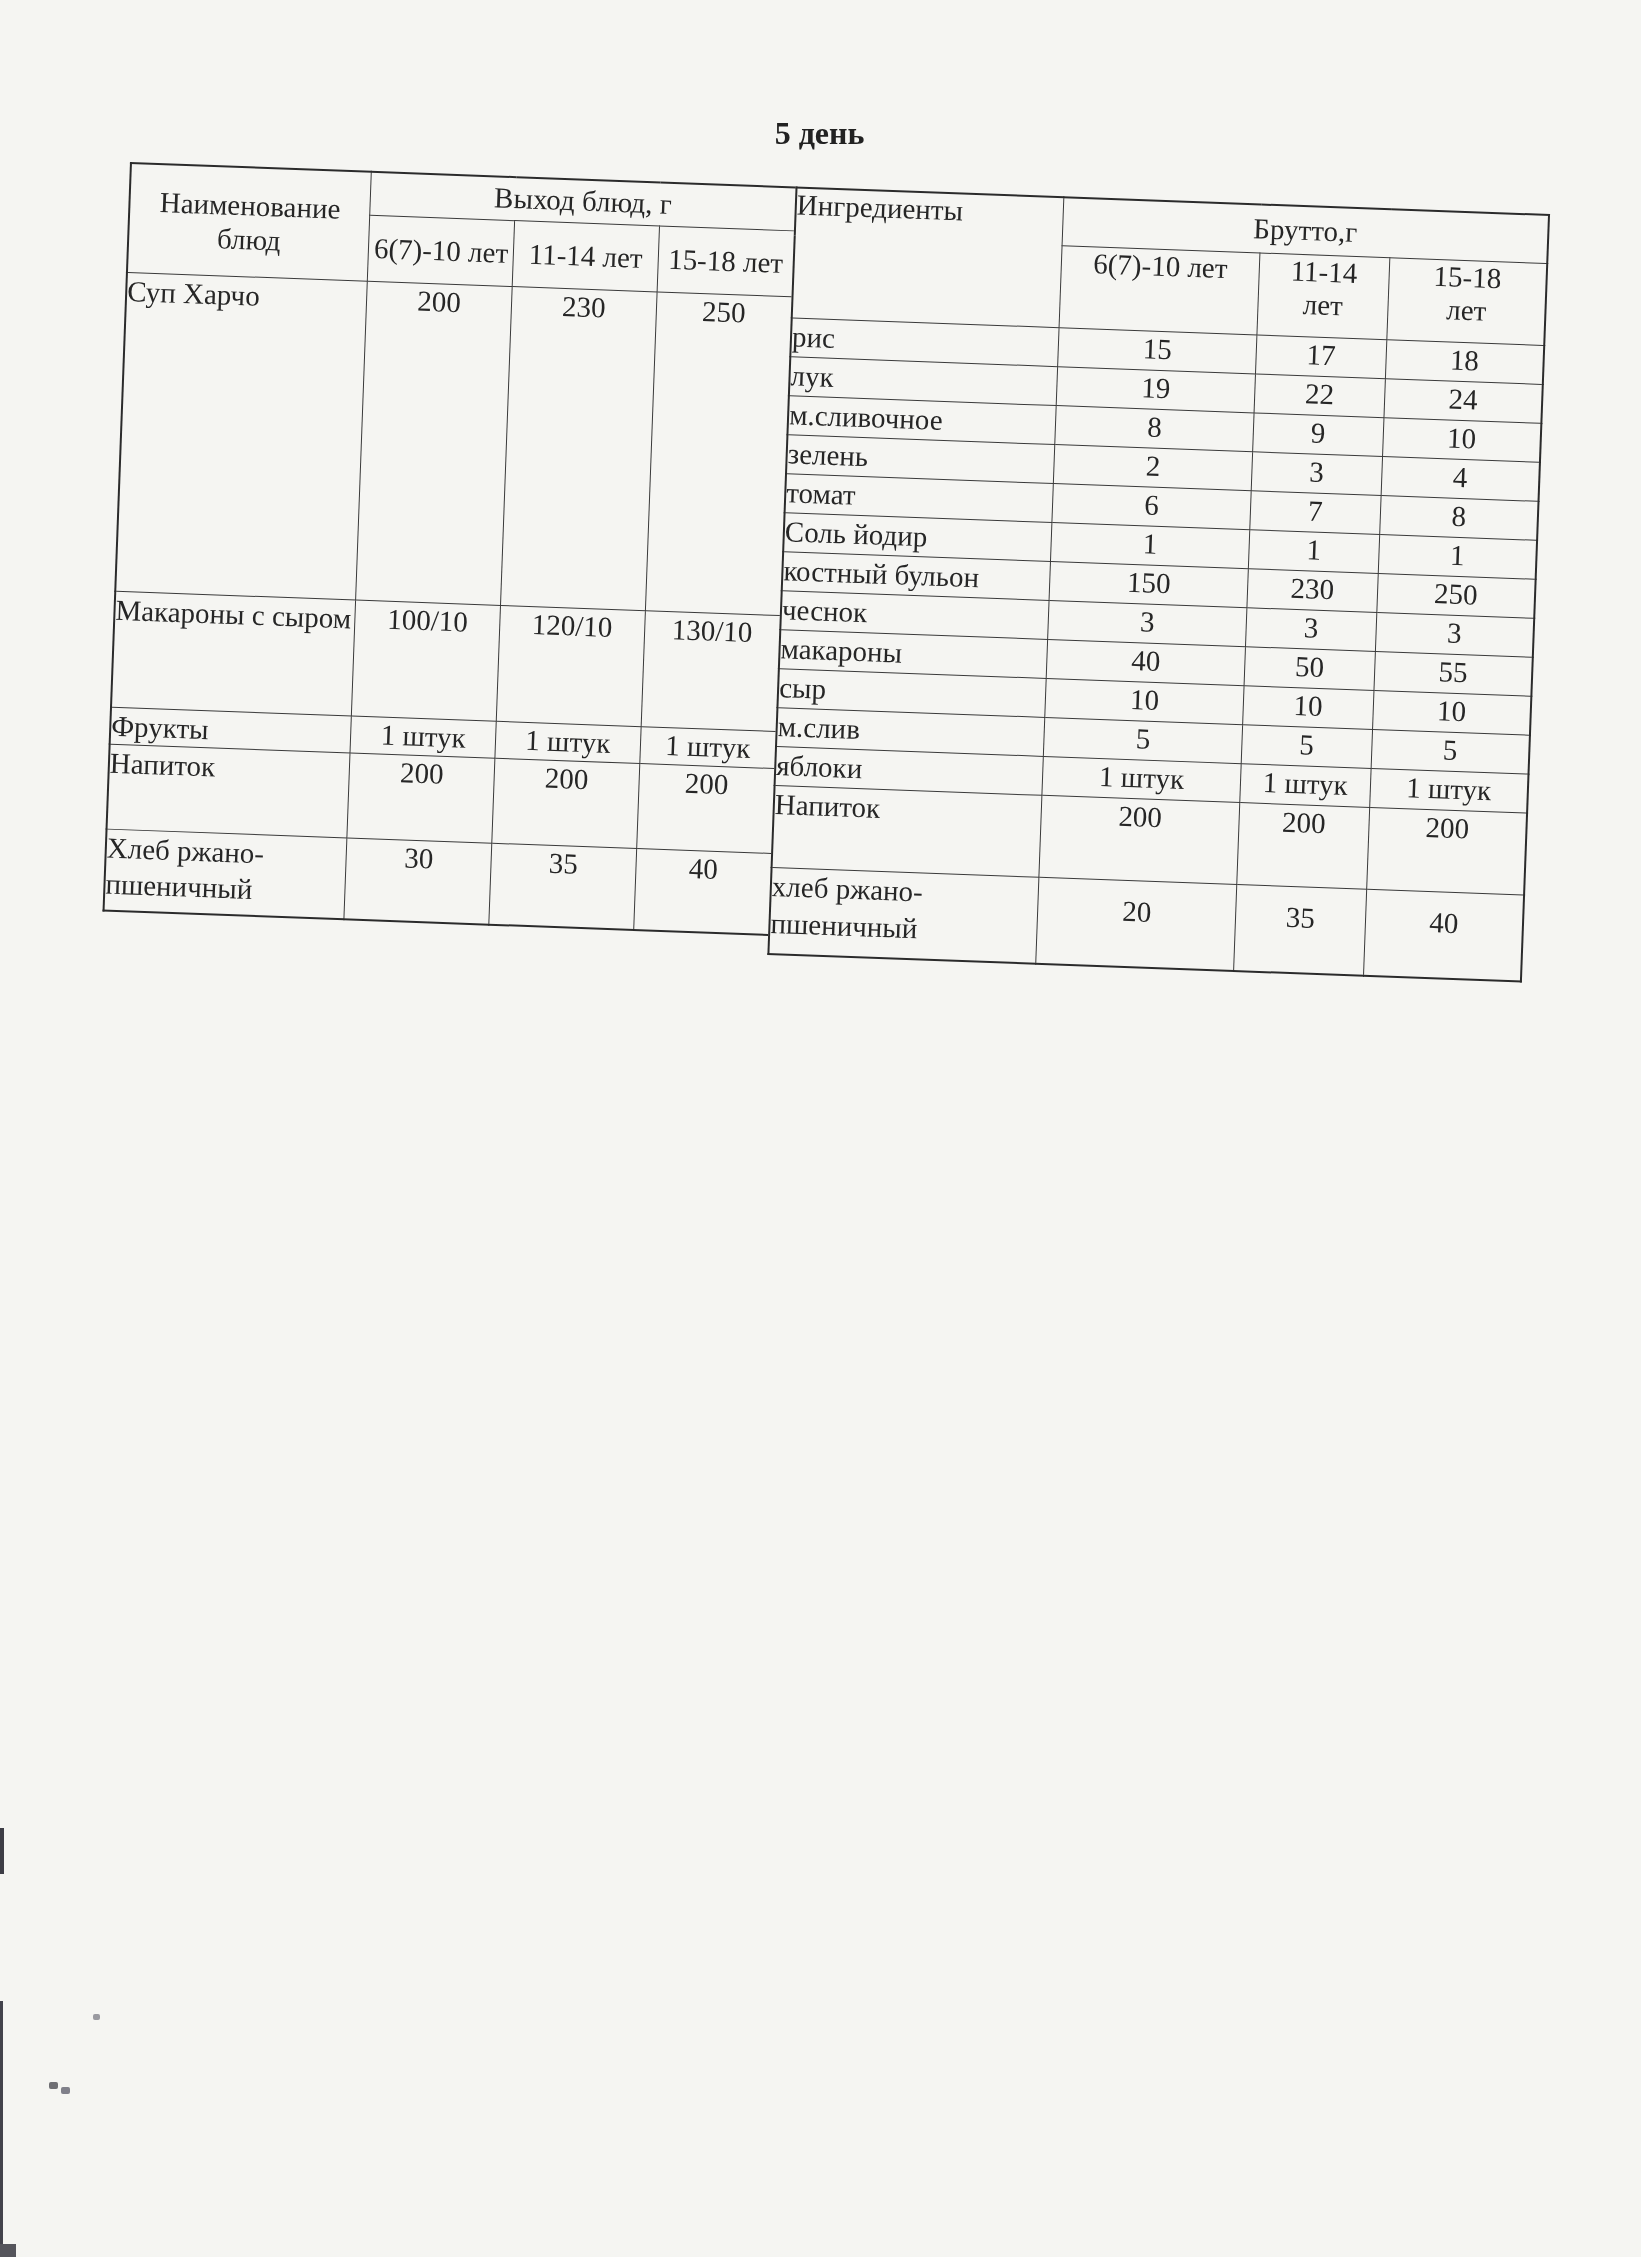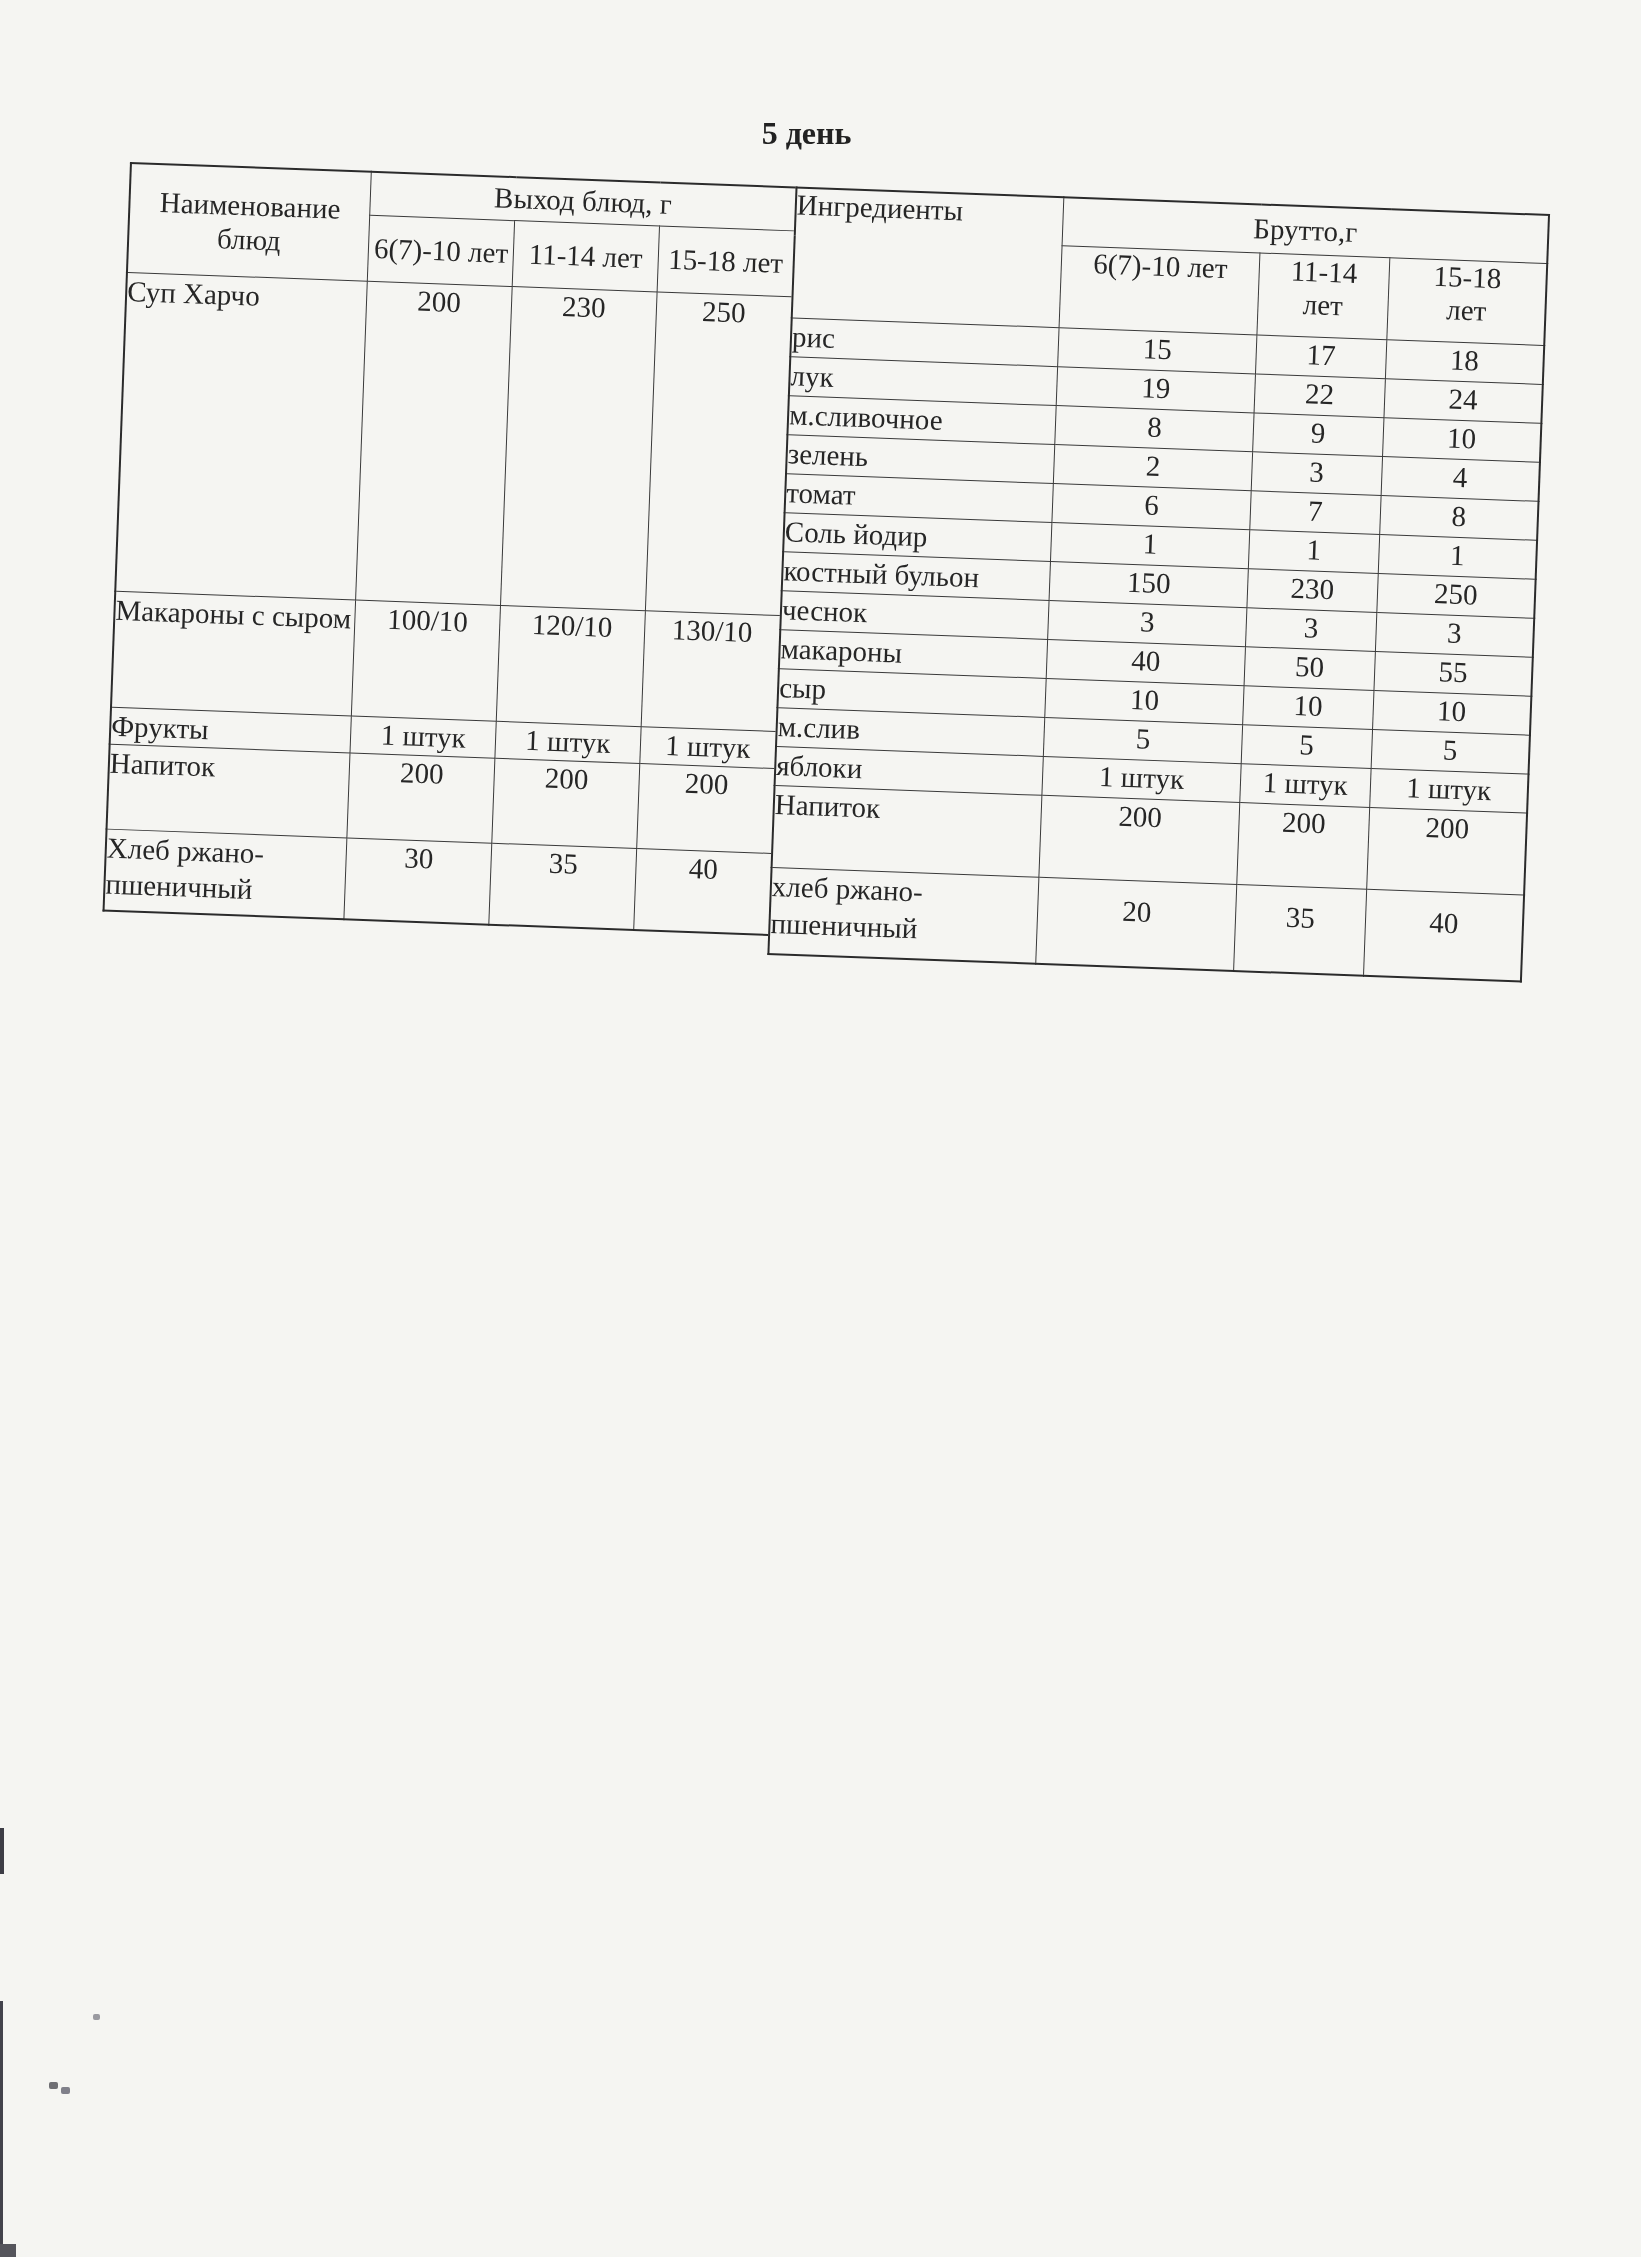--- a/index.html
+++ b/index.html
@@ -3,21 +3,21 @@
 <meta charset="utf-8">
 <style>
   html,body{margin:0;padding:0;}
   body{
     width:1641px;height:2257px;position:relative;overflow:hidden;
     background:#f5f5f2;
     font-family:"Liberation Serif","DejaVu Serif",serif;
     color:#262626;
   }
   .page-title{
-    position:absolute;left:3px;top:115px;width:1607px;
+    position:absolute;left:16px;top:115px;width:1607px;
     text-align:center;font-weight:bold;font-size:32px;color:#222;
   }
   .sheet{
     position:absolute;left:130px;top:162px;width:1421px;
     display:flex;align-items:flex-start;
     transform:rotate(2.1deg);transform-origin:0 0;
   }
   table.t{
     border-collapse:collapse;table-layout:fixed;
     border:2.9px solid #2b2b2b;background:transparent;

